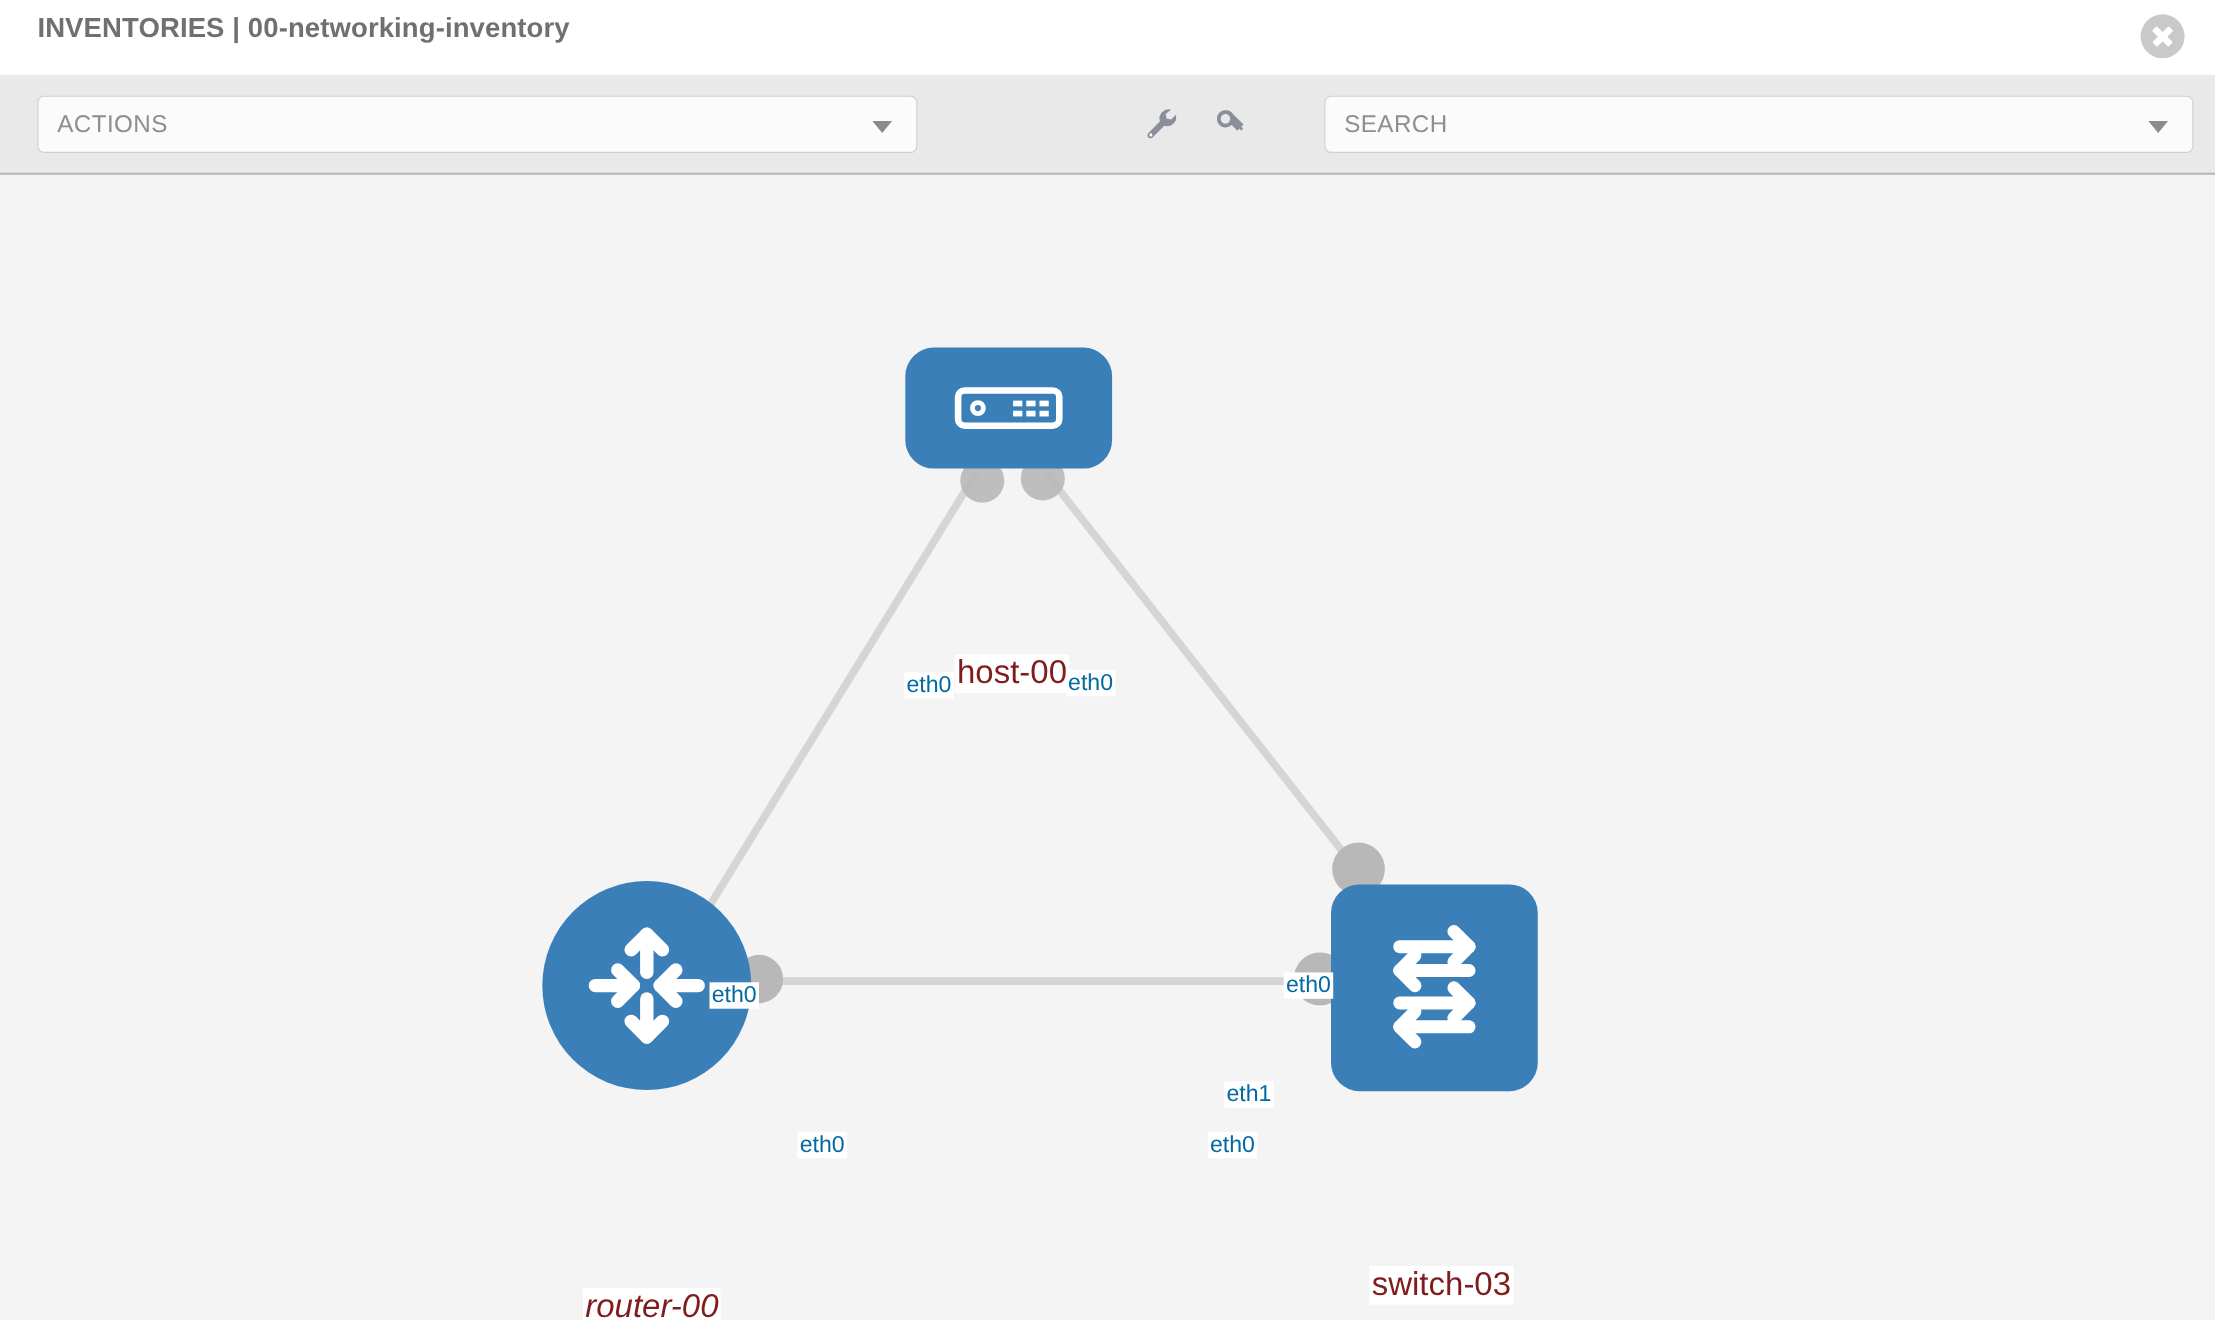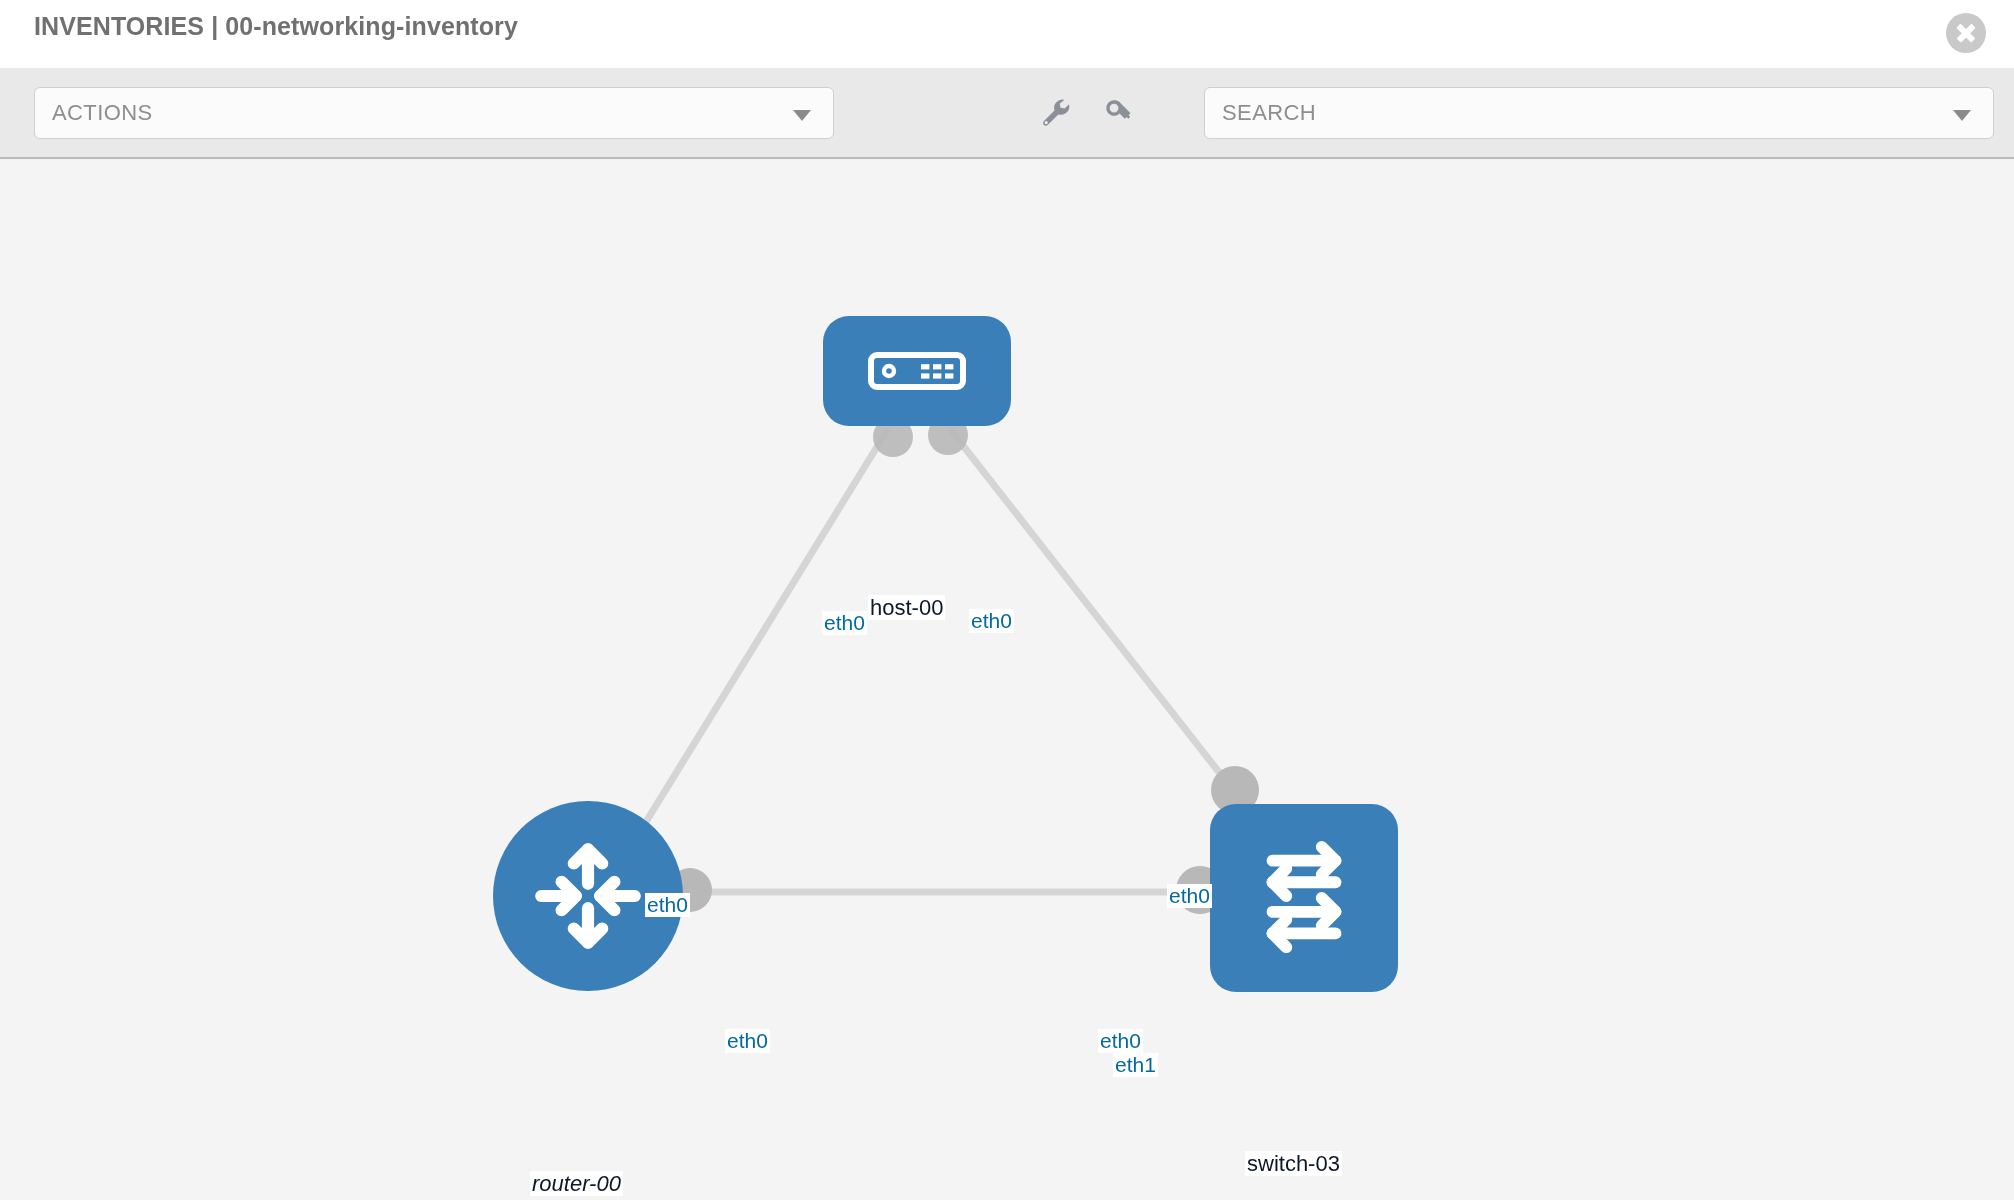--- a/index.html
+++ b/index.html
@@ -86,21 +86,21 @@
     position: absolute;
     background: #3b7fb8;
     display: flex; align-items: center; justify-content: center;
   }
   #node-host   { left: 823px; top: 157px;  width: 188px; height: 110px; border-radius: 26px; }
   #node-router { left: 493px; top: 642px;  width: 190px; height: 190px; border-radius: 50%; }
   #node-switch { left: 1210px; top: 645px; width: 188px; height: 188px; border-radius: 26px; }
 
   .node-label {
     position: absolute;
-    font-size: 22px; color: #0f172a;
+    font-size: 30px; color: #7f1d1d;
     background: #ffffff;
     white-space: nowrap;
     padding: 0 2px;
     line-height: 1.15;
   }
   #label-host   { left: 868px; top: 436px; }
   #label-router { left: 530px; top: 1012px; font-style: italic; }
   #label-switch { left: 1245px; top: 992px; }
 
   .port-label {
@@ -109,21 +109,21 @@
     background: #ffffff;
     white-space: nowrap; padding: 0 2px;
     line-height: 1.15;
   }
   #port-host-left   { left: 822px;  top: 452px; }
   #port-host-right  { left: 969px;  top: 450px; }
   #port-router-up   { left: 645px;  top: 734px; }
   #port-switch-up   { left: 1167px; top: 725px; }
   #port-router-east { left: 725px;  top: 870px; }
   #port-switch-w-a  { left: 1098px; top: 870px; }
-  #port-switch-w-b  { left: 1113px; top: 894px; }
+  #port-switch-w-b  { left: 1113px; top: 824px; }
 </style>
 </head>
 <body>
 
 <div id="app">
 
   <div class="header">
     <div class="header-title">INVENTORIES | 00-networking-inventory</div>
     <div class="close-btn"></div>
   </div>

